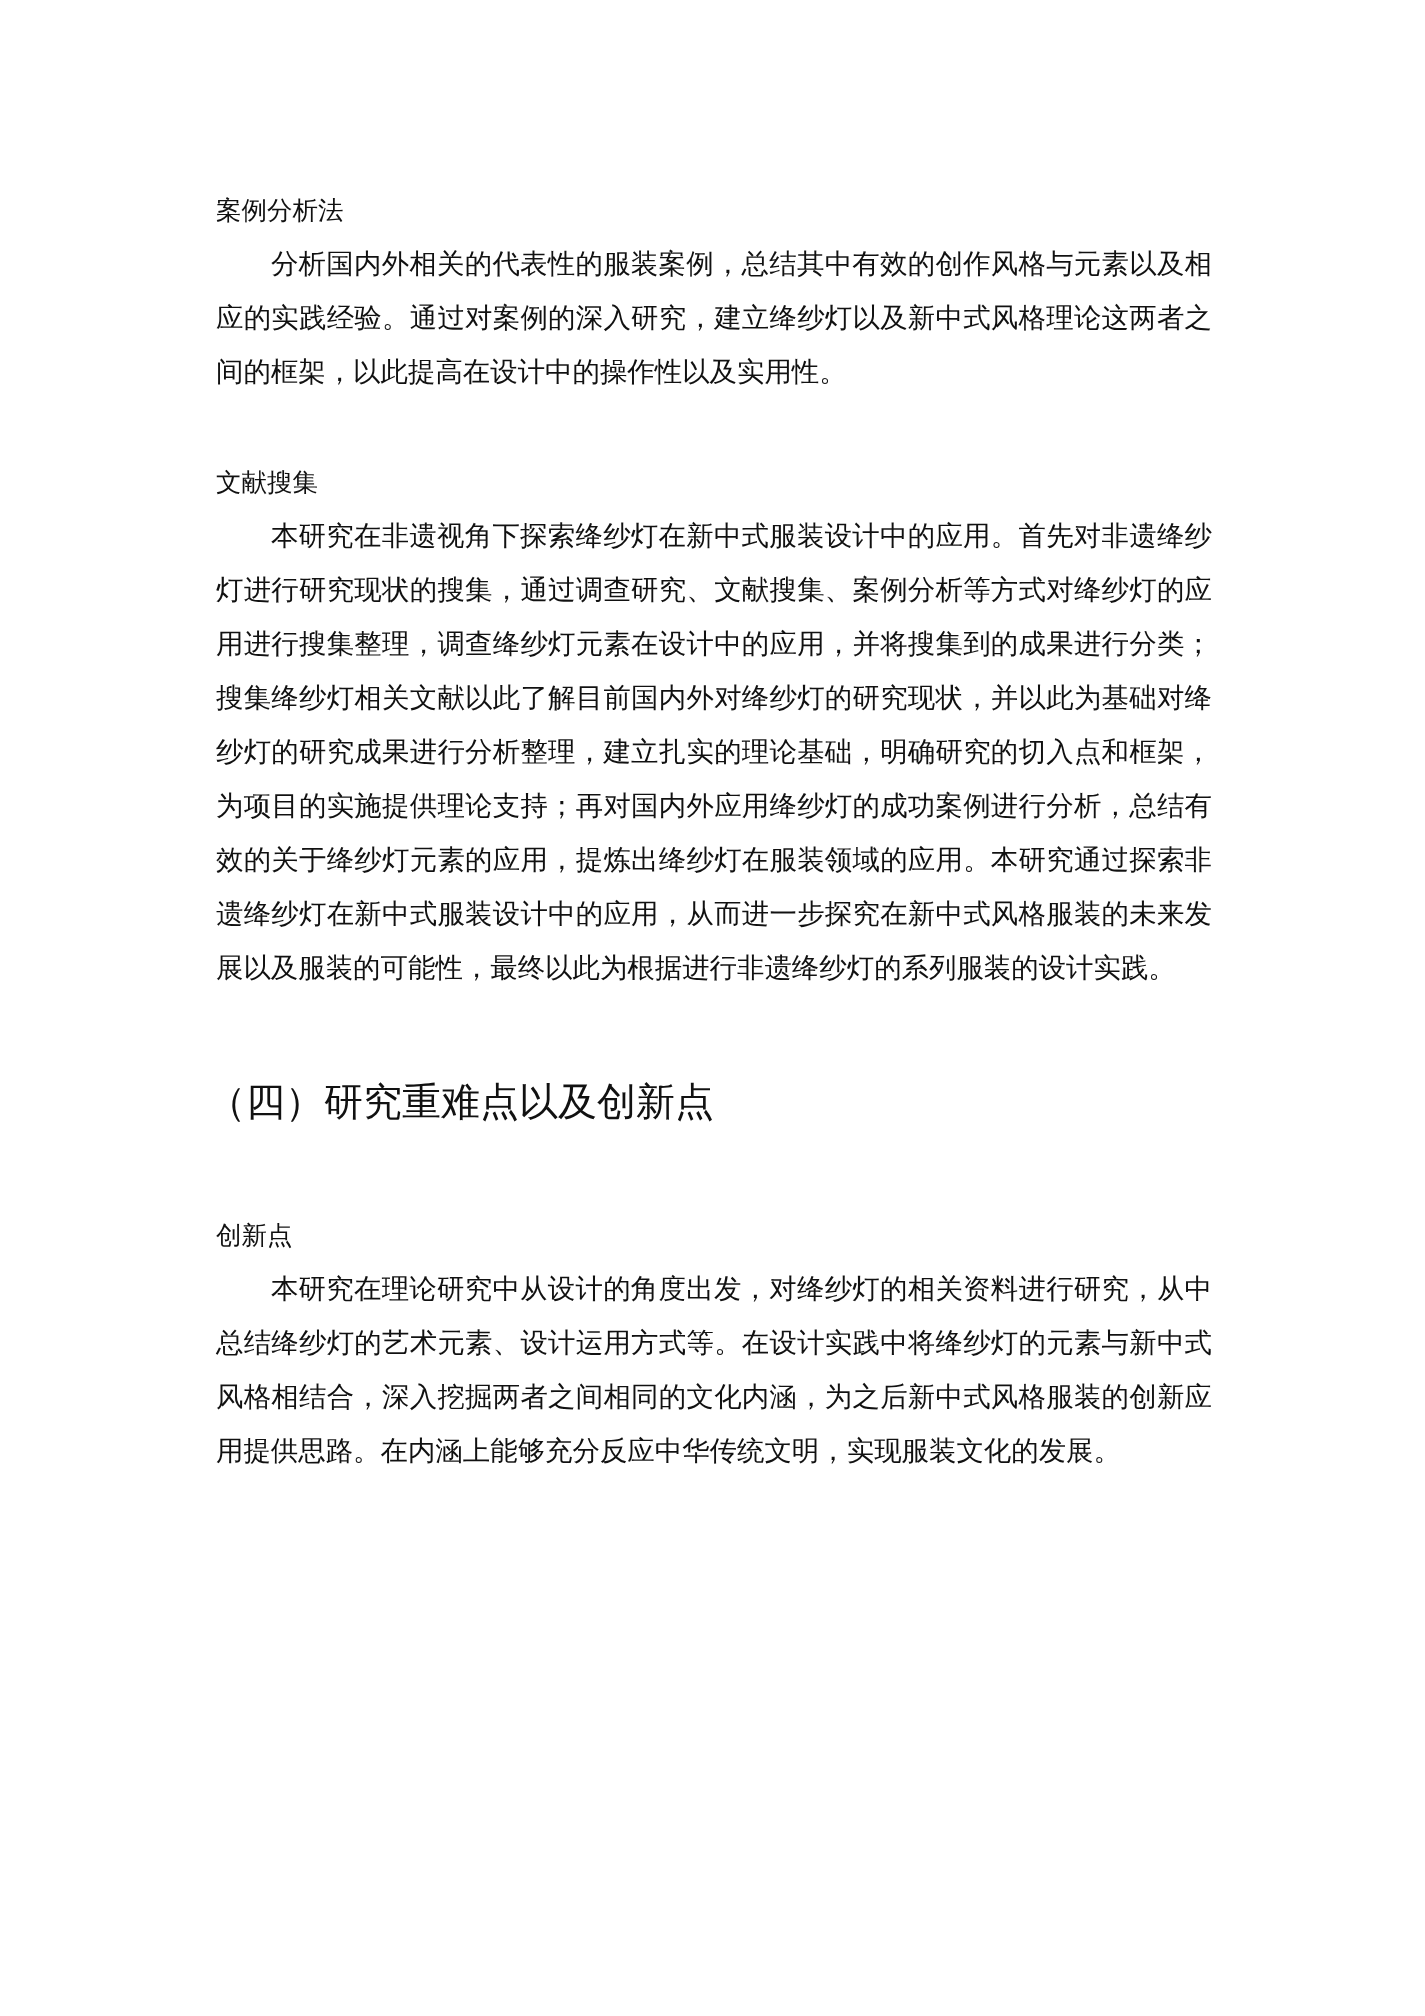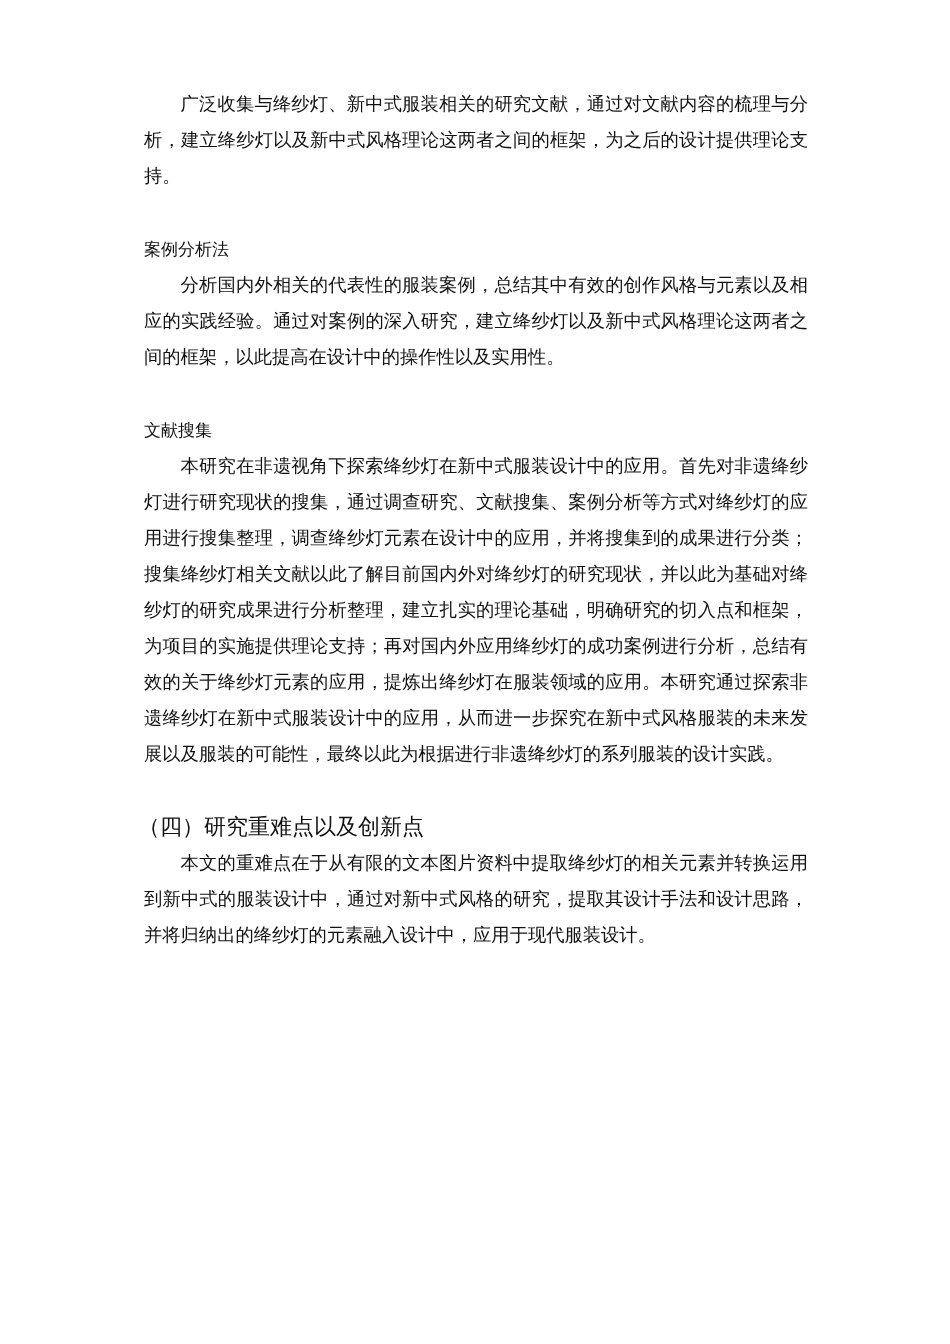--- a/index.html
+++ b/index.html
@@ -3,30 +3,30 @@
 <meta charset="utf-8">
 <style>
   html, body { margin: 0; padding: 0; background: #ffffff; }
   body { width: 950px; height: 1344px; position: relative; overflow: hidden;
          font-family: "DejaVu Serif", "Liberation Serif", serif; color: #111; }
   .page { position: absolute; left: 144px; top: 86px; width: 664px; }
   .p { font-size: 18.3px; line-height: 36px; margin: 0; text-align: justify; text-justify: inter-character; }
   .indent { text-indent: 2em; }
   .sub { font-size: 17px; line-height: 36px; margin: 0; }
   .gap { height: 37px; }
-  .h4 { font-size: 22px; line-height: 36px; margin: 0; margin-left: -6px; }
+  .h4 { font-size: 26px; line-height: 36px; margin: 16px; margin-left: -6px; }
 </style>
 </head>
 <body>
 
 <div class="page">
-  <p class="p indent">广泛收集与绛纱灯、新中式服装相关的研究文献，通过对文献内容的梳理与分析，建立绛纱灯以及新中式风格理论这两者之间的框架，为之后的设计提供理论支持。</p>
   <div class="gap"></div>
   <p class="sub">案例分析法</p>
   <p class="p indent">分析国内外相关的代表性的服装案例，总结其中有效的创作风格与元素以及相应的实践经验。通过对案例的深入研究，建立绛纱灯以及新中式风格理论这两者之间的框架，以此提高在设计中的操作性以及实用性。</p>
   <div class="gap"></div>
   <p class="sub">文献搜集</p>
   <p class="p indent">本研究在非遗视角下探索绛纱灯在新中式服装设计中的应用。首先对非遗绛纱灯进行研究现状的搜集，通过调查研究、文献搜集、案例分析等方式对绛纱灯的应用进行搜集整理，调查绛纱灯元素在设计中的应用，并将搜集到的成果进行分类；搜集绛纱灯相关文献以此了解目前国内外对绛纱灯的研究现状，并以此为基础对绛纱灯的研究成果进行分析整理，建立扎实的理论基础，明确研究的切入点和框架，为项目的实施提供理论支持；再对国内外应用绛纱灯的成功案例进行分析，总结有效的关于绛纱灯元素的应用，提炼出绛纱灯在服装领域的应用。本研究通过探索非遗绛纱灯在新中式服装设计中的应用，从而进一步探究在新中式风格服装的未来发展以及服装的可能性，最终以此为根据进行非遗绛纱灯的系列服装的设计实践。</p>
   <div class="gap"></div>
   <p class="h4">（四）研究重难点以及创新点</p>
-  <p class="p indent">本文的重难点在于从有限的文本图片资料中提取绛纱灯的相关元素并转换运用到新中式的服装设计中，通过对新中式风格的研究，提取其设计手法和设计思路，并将归纳出的绛纱灯的元素融入设计中，应用于现代服装设计。</p>
   <div class="gap"></div>
+  <p class="sub">创新点</p>
+  <p class="p indent">本研究在理论研究中从设计的角度出发，对绛纱灯的相关资料进行研究，从中总结绛纱灯的艺术元素、设计运用方式等。在设计实践中将绛纱灯的元素与新中式风格相结合，深入挖掘两者之间相同的文化内涵，为之后新中式风格服装的创新应用提供思路。在内涵上能够充分反应中华传统文明，实现服装文化的发展。</p>
 </div>
 
 </body></html>

